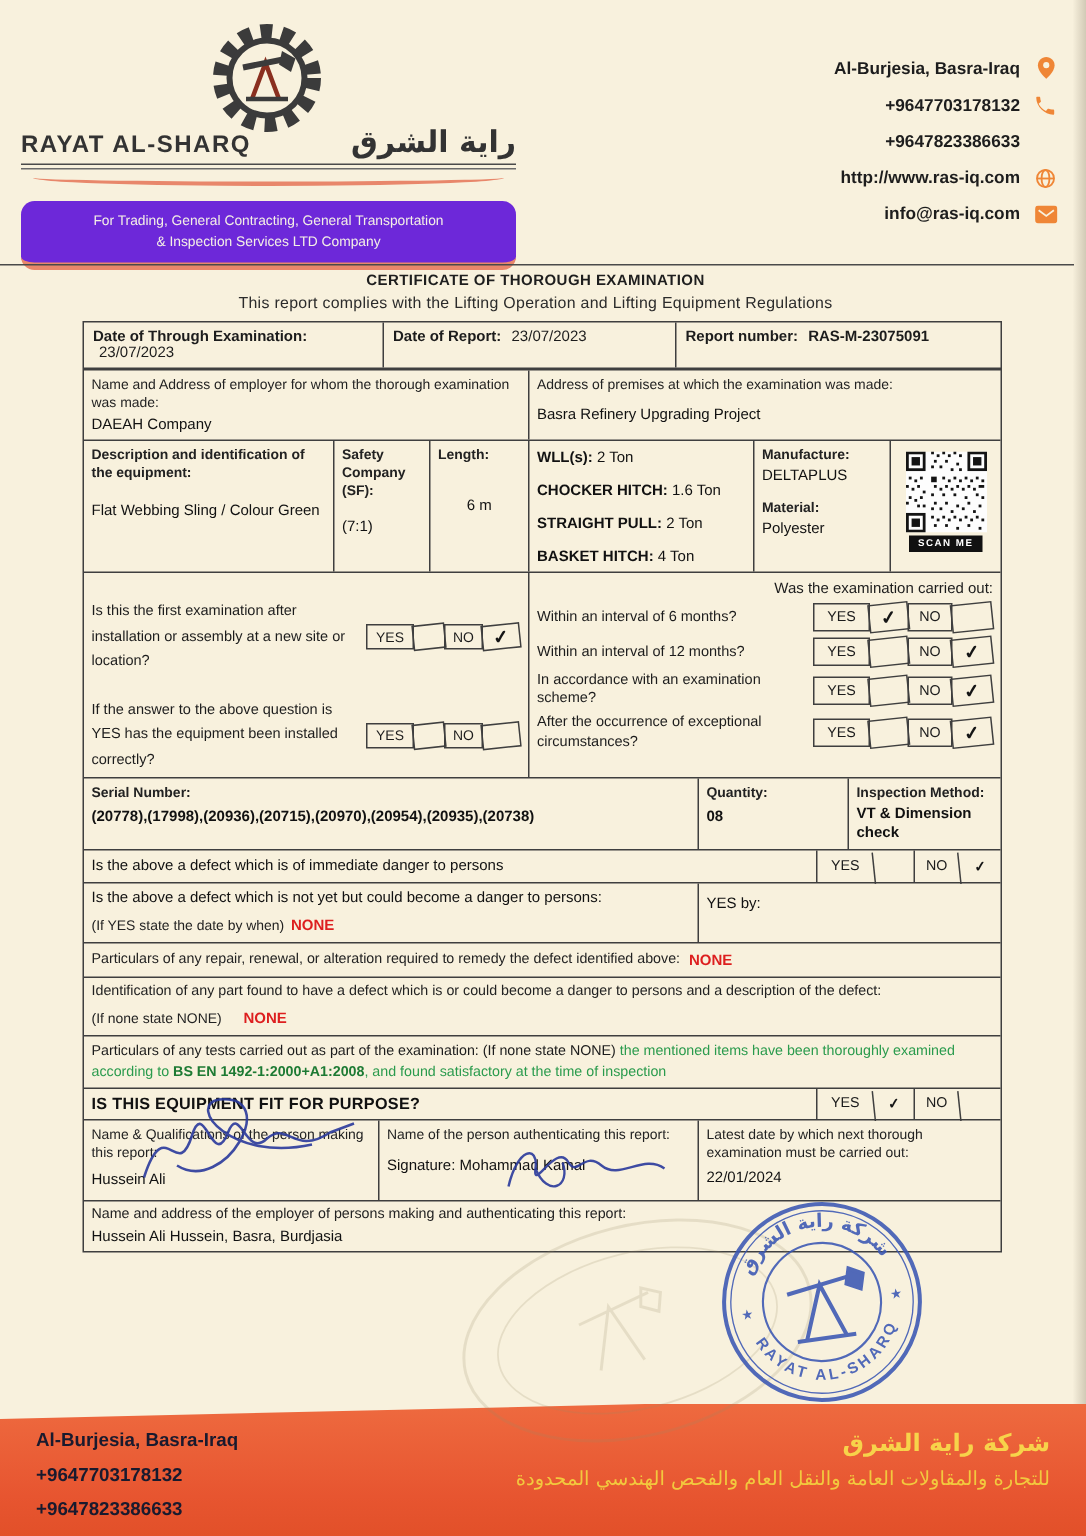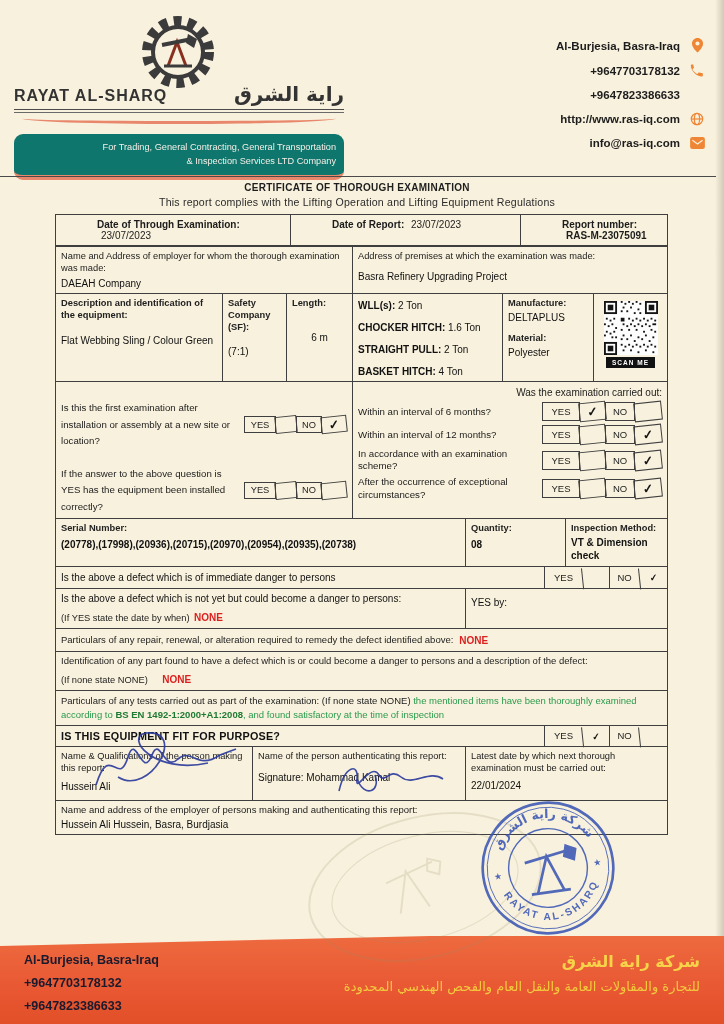--- a/index.html
+++ b/index.html
@@ -19,41 +19,41 @@
     display:flex; justify-content:space-between; align-items:baseline;
     border-bottom:1.5px solid #4a4a4a; padding-bottom:3px;
   }
   .logo-text-row::after { content:""; position:absolute; left:0; right:0; bottom:-4px; border-bottom:1px solid #6a6a6a; }
   .logo-en { font-size:16px; font-weight:bold; letter-spacing:1px; color:#333; }
   .logo-ar { font-size:20px; font-weight:bold; color:#333; }
   .logo-swoosh { position:absolute; bottom:2px; left:8px; right:8px; height:8px;
     border-bottom:3px solid #e8876b; border-radius:0 0 100% 100%; }
   .tagline-box {
     margin-top:8px; width:330px; box-sizing:border-box;
-    background:#0f766e; color:#f4efe6; border-radius:9px;
+    background:#6d28d9; color:#f4efe6; border-radius:9px;
     border-bottom:5px solid #e8876b; padding:6px 8px;
-    font-size:9.2px; text-align:right; line-height:1.55;
+    font-size:9.2px; text-align:center; line-height:1.55;
   }
   .contact-block { position:absolute; top:38px; right:16px; width:240px; }
   .contact-row { display:flex; justify-content:flex-end; align-items:center; margin-bottom:11px; }
   .contact-text { font-size:11.5px; font-weight:bold; color:#1d1d1d; }
   .contact-icon { width:22px; display:flex; justify-content:center; margin-left:6px; }
   .hdr-divider { position:absolute; top:176px; left:0; right:8px; border-top:1.8px solid #4a4a4a; }
 
   
   .title-wrap { position:absolute; top:182px; left:0; width:714px; text-align:center; }
   .title-main { font-size:10px; font-weight:bold; letter-spacing:.3px; color:#1e1e1e; }
   .title-sub { font-size:10.6px; margin-top:3px; color:#2b2b2b; letter-spacing:.2px; }
 
   
   .dates-row {
     position:absolute; top:214px; left:55px; width:613px; box-sizing:border-box;
     display:flex; border:1.2px solid #3f3f3f;
   }
-  .dates-cell { padding:4px 6px; font-size:10px; border-right:1.2px solid #3f3f3f; box-sizing:border-box;margin-left:35px; }
+  .dates-cell { padding:4px 6px; font-size:10px; border-right:1.2px solid #3f3f3f; box-sizing:border-box; }
   .dates-cell:last-child { border-right:none; }
   .dlabel { font-weight:bold; }
   .dval { margin-left:4px; }
 
   .tbl { position:absolute; top:246px; left:55px; width:613px; box-sizing:border-box; border:1.2px solid #3f3f3f; background:transparent; }
   .trow { display:flex; border-bottom:1.2px solid #3f3f3f; box-sizing:border-box; }
   .trow:last-child { border-bottom:none; }
   .tcell { border-right:1.2px solid #3f3f3f; padding:3px 5px; box-sizing:border-box; position:relative; }
   .tcell:last-child { border-right:none; }
   .lbl { font-size:9.3px; color:#222; line-height:1.3; }

